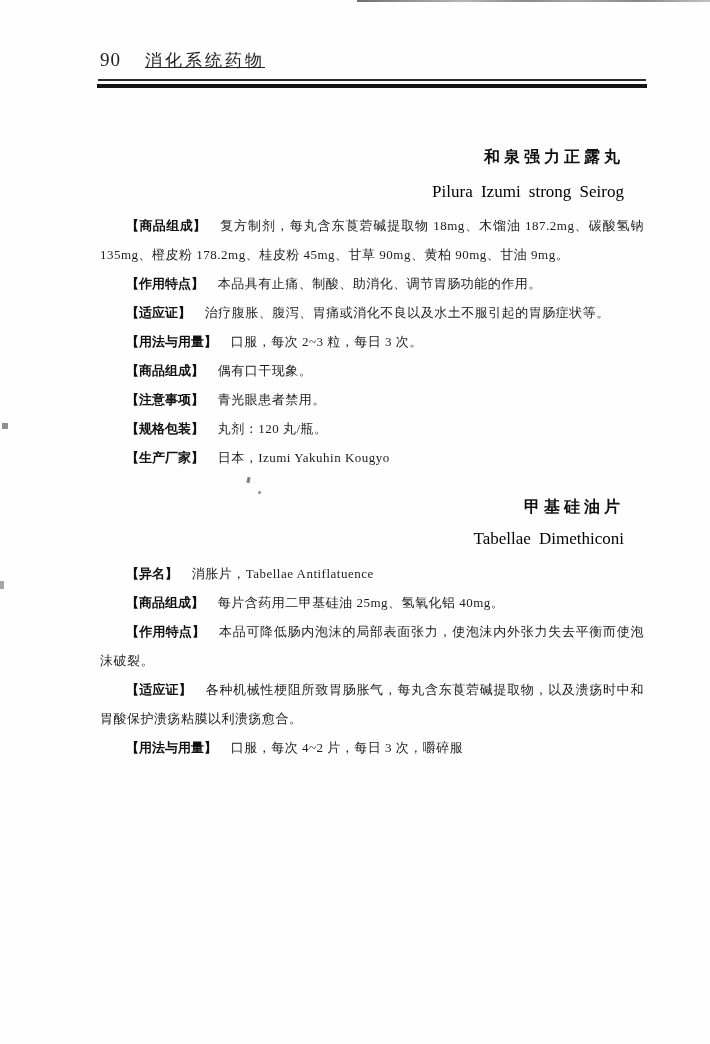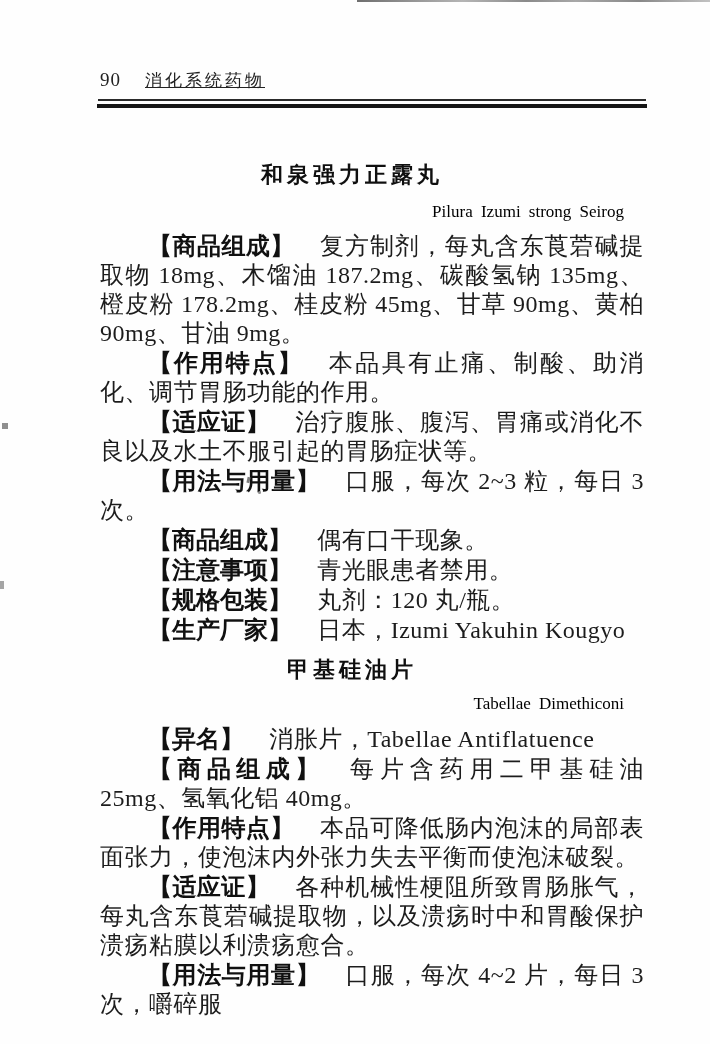--- a/index.html
+++ b/index.html
@@ -25,56 +25,56 @@
   .edge-mark { position: absolute; background: #9a9a9a; }
   .edge-mark.m1 { left: 2px; top: 423px; width: 6px; height: 6px; background: #8f8f8f; }
   .edge-mark.m2 { left: 0;   top: 581px; width: 4px; height: 8px; background: #a5a5a5; }
   .tick-mark   { position: absolute; left: 247px; top: 477px; width: 3px; height: 6px;
                  background: #7d7d7d; transform: rotate(12deg); }
   .dot-mark    { position: absolute; left: 258px; top: 491px; width: 3px; height: 3px;
                  background: #8d8d8d; border-radius: 50%; }
 
   .content {
     box-sizing: border-box;
-    padding: 69px 66px 0 100px;
+    padding: 49px 66px 0 100px;
   }
   
   .running-header {
     display: flex; align-items: baseline;
     font-size: 18px; line-height: 22px; color: #222;
   }
   .page-num { font-size: 19px; letter-spacing: 1px; margin-right: 24px; }
   .chapter  { font-size: 17px; letter-spacing: 3px; text-decoration: underline; }
   .rule-thin  { height: 2px; background: #2a2a2a; margin: 7px -2px 0 -2px; }
   .rule-thick { height: 4px; background: #151515; margin: 3px -3px 0 -3px; }
 
   
   .entry-head { transform: translateX(-20px); }
   .drug-title {
-    margin: 0; text-align: center;
-    font-family: Liberation Mono, monospace;
+    margin: 0; text-align: right;
+    font-family: Liberation Serif, serif;
     font-weight: 700; color: #0f0f0f;
-    font-size: 22px; line-height: 30px; letter-spacing: 4px;
+    font-size: 16px; line-height: 30px; letter-spacing: 4px;
   }
   .entry1 .drug-title { margin-top: 54px; }
-  .entry2 .drug-title { margin-top: 12px; }
+  .entry2 .drug-title { margin-top: 20px; }
   .drug-latin {
     text-align: right;
     font-size: 17px; line-height: 24px; color: #000000;
     word-spacing: 4px;
   }
   .entry1 .drug-latin { margin-top: 8px; }
   .entry2 .drug-latin { margin-top: 5px; }
 
   
   .fields { margin-top: 7px; }
   .entry2 .fields { margin-top: 8px; }
   .field {
     margin: 0;
-    font-size: 24px; line-height: 29px;
+    font-size: 13px; line-height: 29px;
     text-align: justify;
     text-indent: 2em;
     letter-spacing: 0.5px;
     color: #1c1c1c;
   }
   .flabel {
     font-family: "Liberation Sans", "DejaVu Sans", sans-serif;
     font-weight: 700; color: #101010;
     margin-right: 1.05em;
     letter-spacing: 0;

